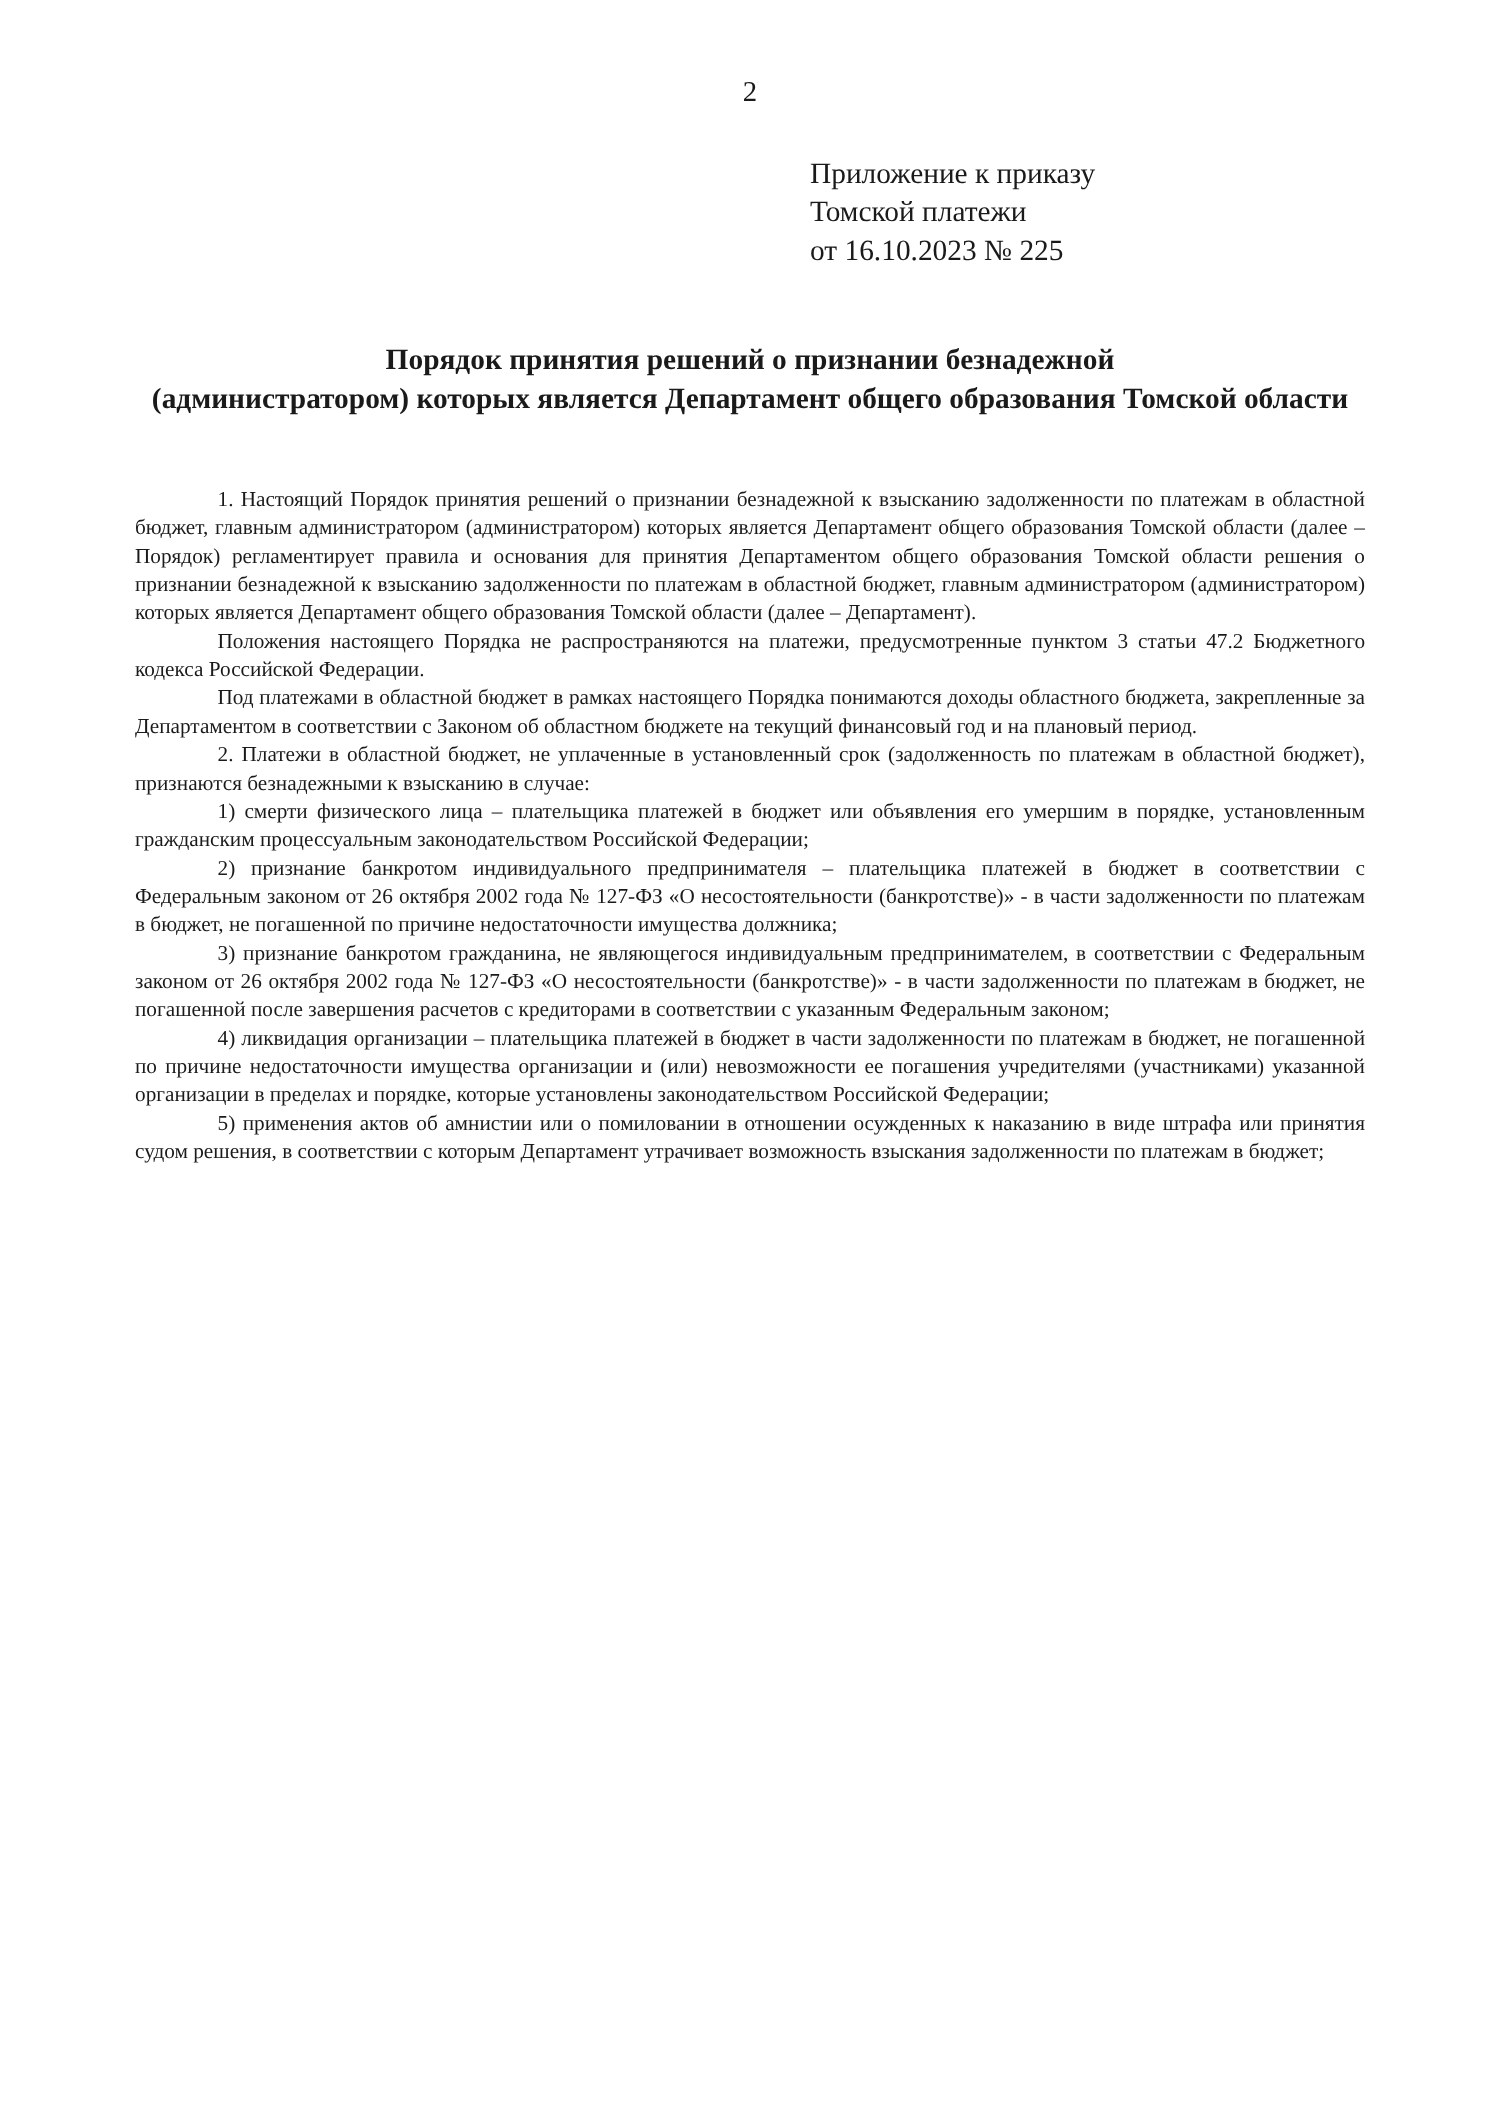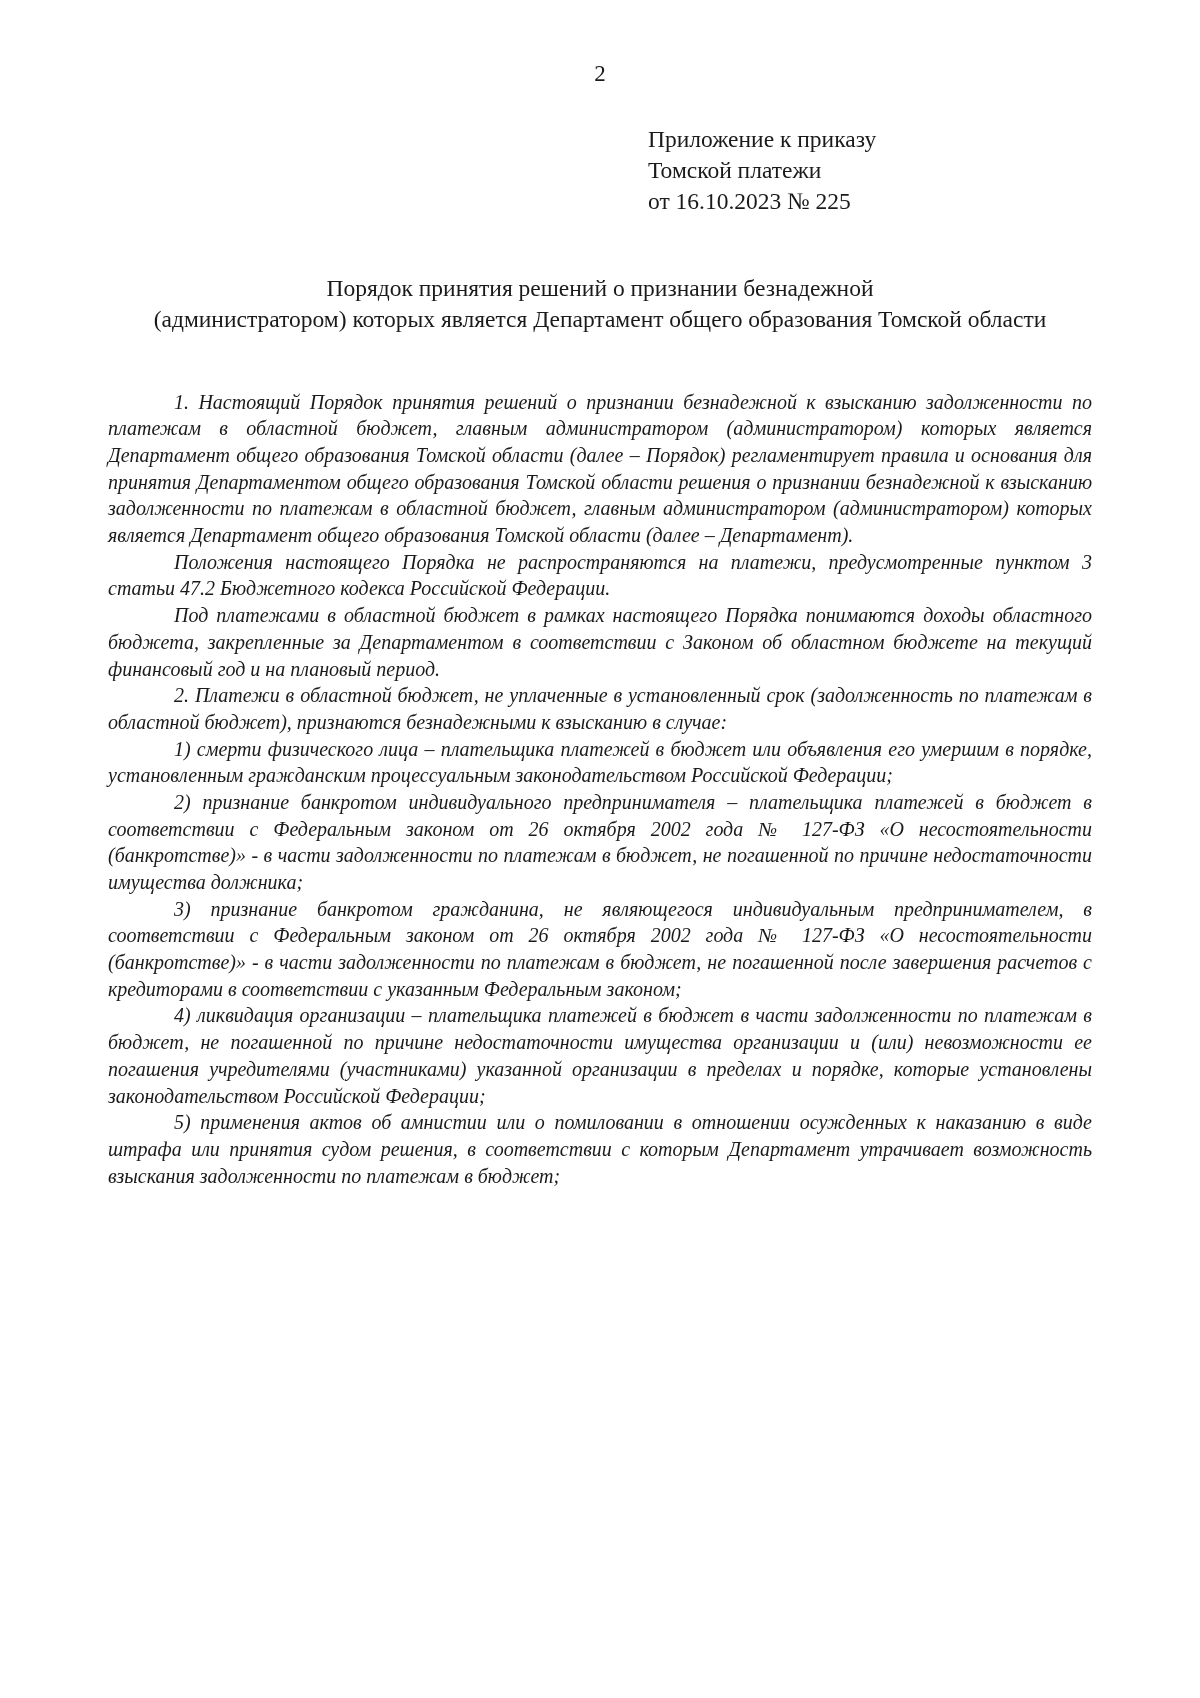--- a/index.html
+++ b/index.html
@@ -37,29 +37,29 @@
     white-space: nowrap;
   }
   .doc-title {
     text-align: center;
     font-size: 23.5px;
     line-height: 1.32;
     margin-bottom: 54px;
   }
   .doc-title div {
     white-space: nowrap;
+    font-weight: bold;
   }
   .body-text p {
     margin: 0;
-    font-size: 20px;
+    font-size: 17px;
     line-height: 1.335;
     text-align: justify;
     text-indent: 66px;
     hyphens: none;
-    font-style: italic;
   }
   .body-text p.last-line-normal {
     text-align-last: left;
   }
   
   .body-text p {
     text-justify: inter-word;
   }
 </style>
 </head>

